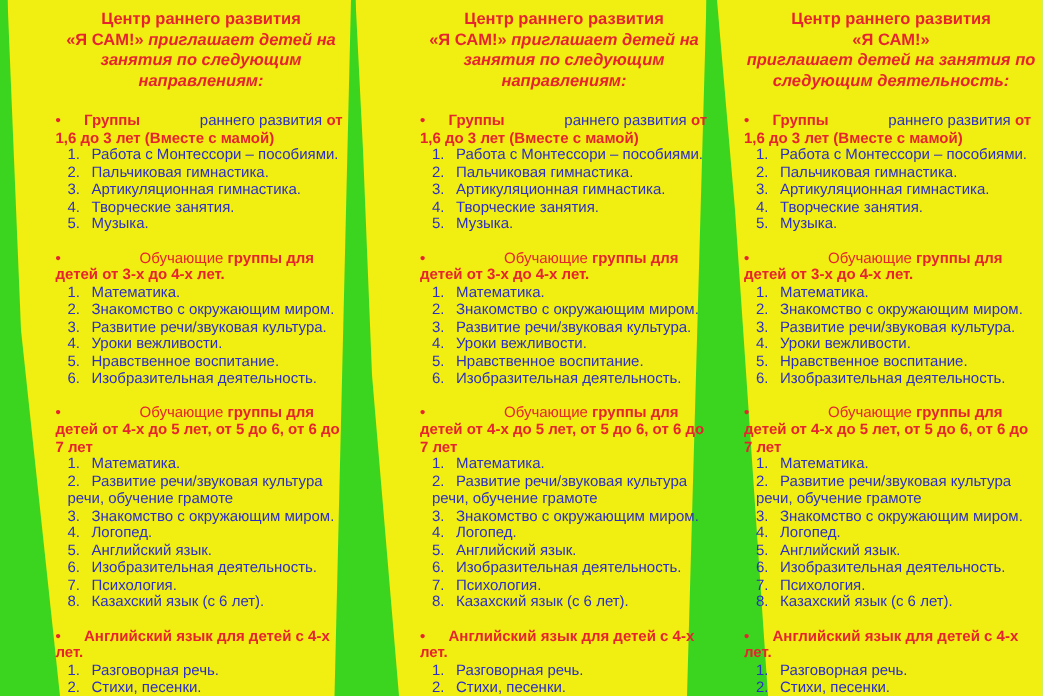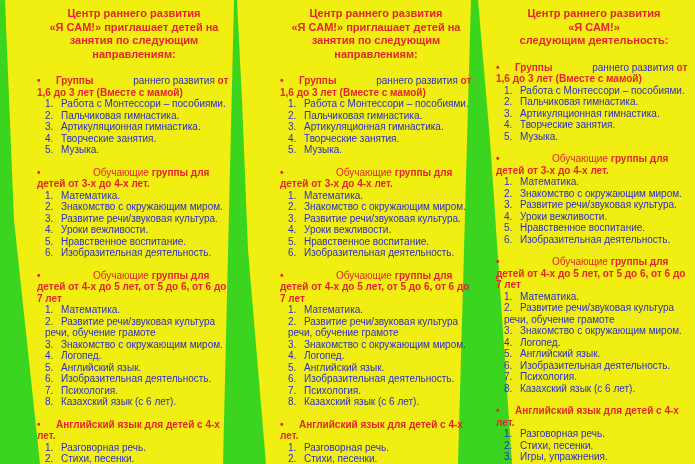--- a/index.html
+++ b/index.html
@@ -25,21 +25,21 @@
   .col1{left:37px;width:194px;}
   .col2{left:280px;width:192px;}
   .col3{left:496px;width:196px;}
   .hdr{
     text-align:center;
     color:var(--red,#e62430);
     font-weight:700;
     font-size:11px;line-height:13.5px;
     margin-bottom:14px;
   }
-  .hdr .it{}
+  .hdr .it{font-style:italic;}
   .sec{margin-top:11px;}
   .sec-h{color:var(--red,#e62430);font-weight:700;}
   .sec-h .nb{font-weight:400;padding-left:37px;}
   .sec-h .blue{color:var(--blue,#2d2fc4);font-weight:400;}
   .bullet{display:inline-block;min-width:19px;}
   .item{padding-left:8px;}
   .num{display:inline-block;min-width:11px;margin-right:5px;}
 </style>
 </head>
 <body>
@@ -129,20 +129,21 @@
         <div class="sec-h"><span class="bullet">•</span><span>Английский язык для детей с 4-х лет.</span></div>
         <div class="item"><span class="num">1.</span><span>Разговорная речь.</span></div>
         <div class="item"><span class="num">2.</span><span>Стихи, песенки.</span></div>
         <div class="item"><span class="num">3.</span><span>Игры, упражнения.</span></div>
       </div>
     </div>
   <div class="text-col col3">
       <div class="hdr">
         <div class="hline"><span>Центр  раннего развития</span></div>
         <div class="hline"><span>«Я САМ!»</span></div>
+        <div class="hline"><span class="it">приглашает детей на занятия по</span></div>
         <div class="hline"><span class="it">следующим деятельность:</span></div>
       </div>
       <div class="sec">
         <div class="sec-h"><span class="bullet">•</span><span>Группы </span><span class="blue nb">раннего развития </span><span>от 1,6 до 3 лет (Вместе с мамой)</span></div>
         <div class="item"><span class="num">1.</span><span>Работа с Монтессори – пособиями.</span></div>
         <div class="item"><span class="num">2.</span><span>Пальчиковая гимнастика.</span></div>
         <div class="item"><span class="num">3.</span><span>Артикуляционная гимнастика.</span></div>
         <div class="item"><span class="num">4.</span><span>Творческие занятия.</span></div>
         <div class="item"><span class="num">5.</span><span>Музыка.</span></div>
       </div>

